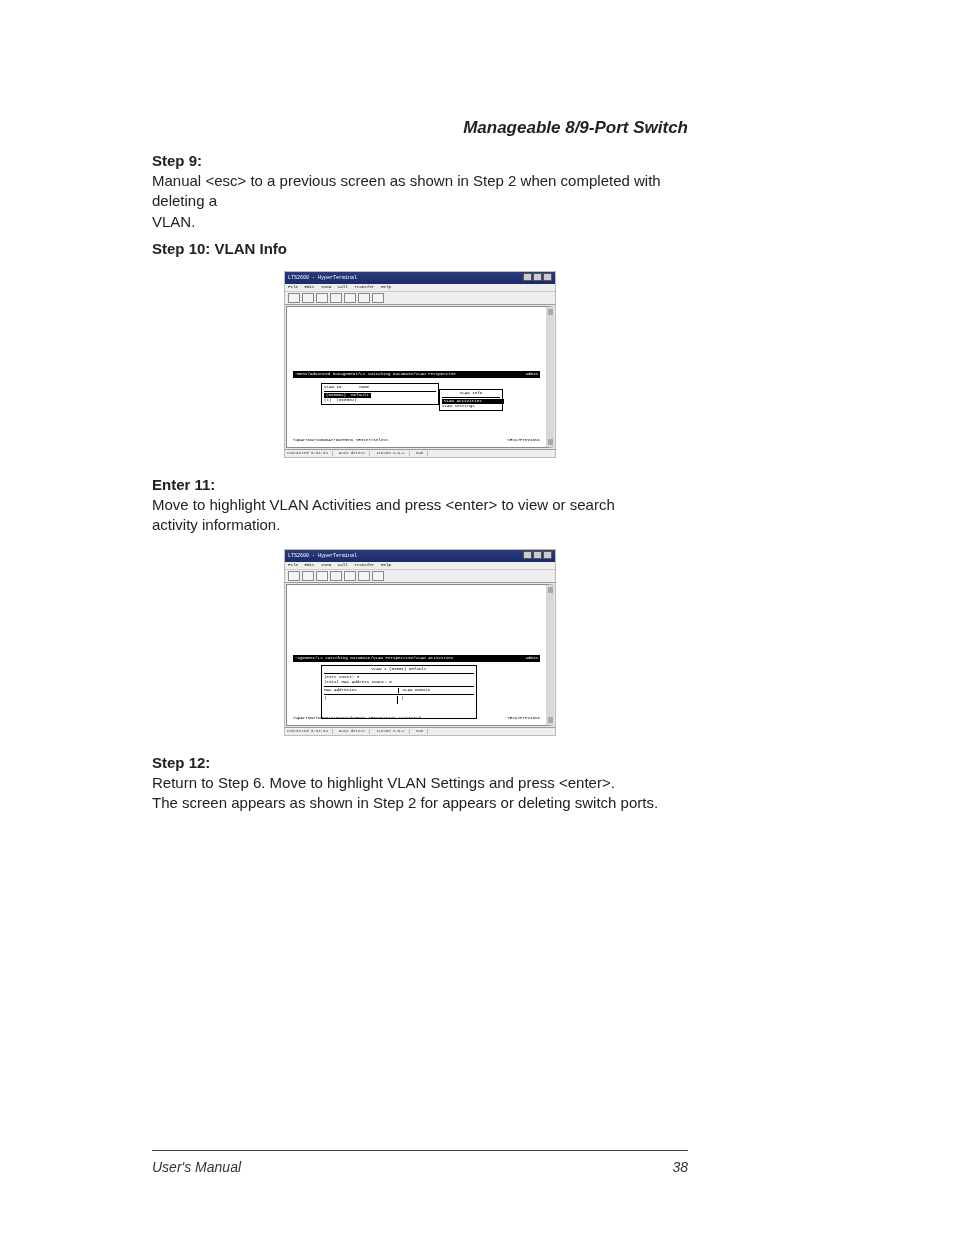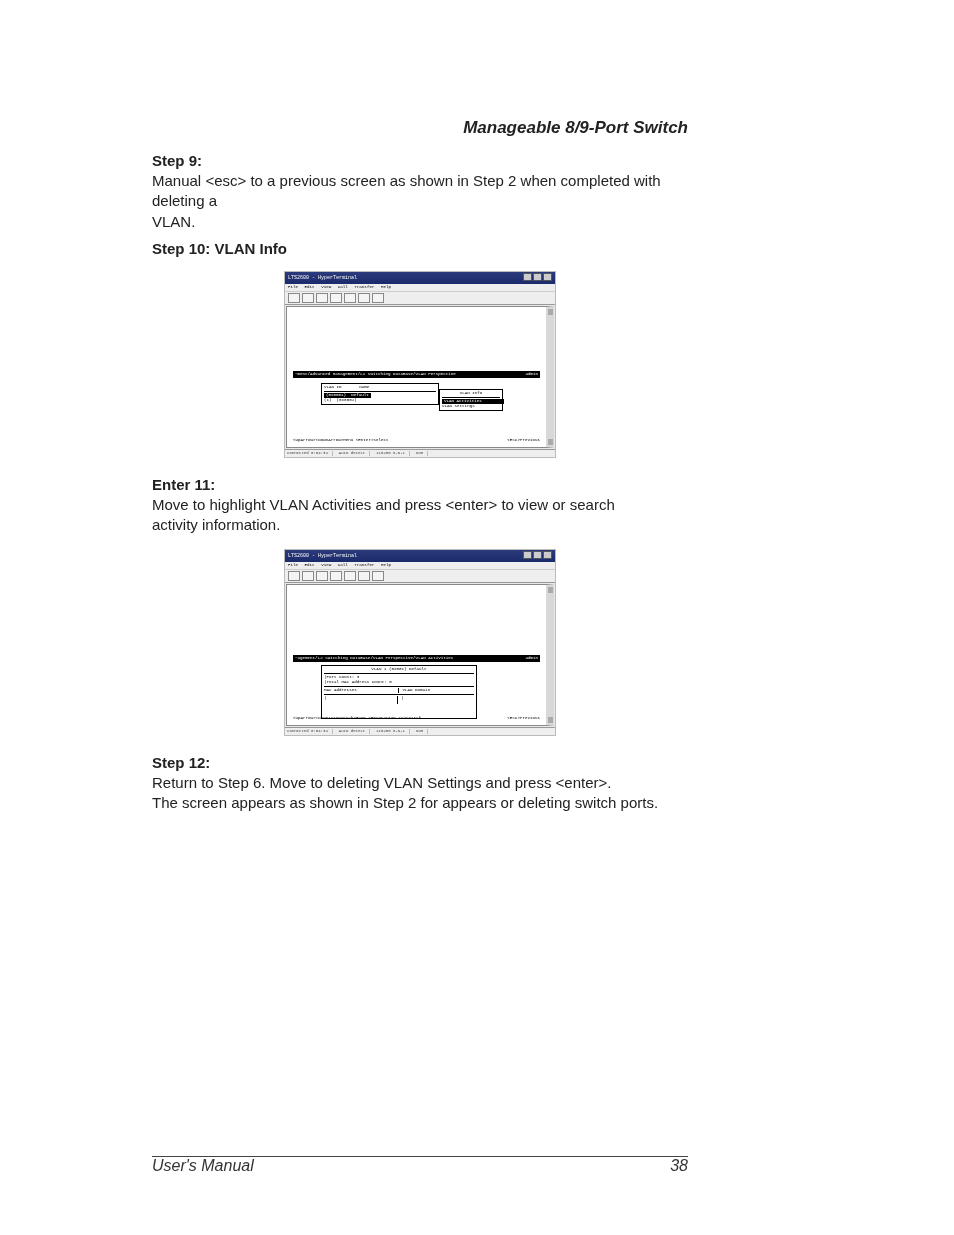--- a/index.html
+++ b/index.html
@@ -18,21 +18,21 @@
   .mini .toolbar i{display:inline-block;width:10px;height:8px;border:0.5px solid #888;background:#f4f4f4}
   .mini .term{background:#fff;height:140px;position:relative;margin:1px;border:1px solid #888;border-right:8px solid #d8d8d8}
   .mini .term .sb-thumb{position:absolute;right:-7px;top:2px;width:5px;height:6px;background:#aaa}
   .mini .term .sb-thumb2{position:absolute;right:-7px;bottom:2px;width:5px;height:6px;background:#aaa}
   .mini .blackbar{position:absolute;left:6px;right:6px;background:#000;color:#fff;padding:1px 2px;display:flex;justify-content:space-between}
   .mini .box{position:absolute;border:0.8px solid #000;background:#fff;padding:1px 2px}
   .mini .hl{background:#000;color:#fff;display:inline-block;padding:0 2px}
   .mini .footer{position:absolute;left:6px;right:6px;bottom:4px;display:flex;justify-content:space-between}
   .mini .status{background:#eee;border-top:1px solid #999;padding:1px 2px;display:flex;gap:6px;font-size:4px;color:#444}
   .mini .status span{border-right:0.5px solid #bbb;padding-right:4px}
-  .page-footer{position:absolute;left:152px;right:120px;bottom:60px;border-top:1px solid #444;padding-top:0;display:flex;justify-content:space-between;font-style:italic;font-size:16px;color:#333}
+  .page-footer{position:absolute;left:152px;right:120px;bottom:60px;border-top:1px solid #444;padding-top:8px;display:flex;justify-content:space-between;font-style:italic;font-size:14px;color:#333}
 </style>
 </head>
 <body>
 
 <div class="page">
   <div class="header-title">Manageable 8/9-Port Switch</div>
 
   <div class="step-head">Step 9:</div>
   <div class="body-text">
     <span>Manual  </span><b>&lt;esc&gt;</b><span>  to a previous screen as shown in </span><b>Step 2</b><span> when completed with deleting a</span><br>
@@ -159,21 +159,21 @@
         <span>Connected 0:04:34</span>
         <span>Auto detect</span>
         <span>115200 8-N-1</span>
         <span>NUM</span>
       </div>
     </div>
   </div>
 
   <div class="step-head">Step 12:</div>
   <div class="body-text">
-    <span>Return to </span><b>Step 6</b><span>. Move to deleting </span><b>VLAN Settings</b><span> and press </span><b>&lt;enter&gt;</b><span>.</span><br>
+    <span>Return to </span><b>Step 6</b><span>. Move to highlight </span><b>VLAN Settings</b><span> and press </span><b>&lt;enter&gt;</b><span>.</span><br>
     <span>The screen appears as shown in </span><b>Step 2</b><span> for appears or deleting switch ports.</span>
   </div>
 
   <div class="page-footer">
     <span>User's Manual</span>
     <span>38</span>
   </div>
 </div>
 
 </body></html>

